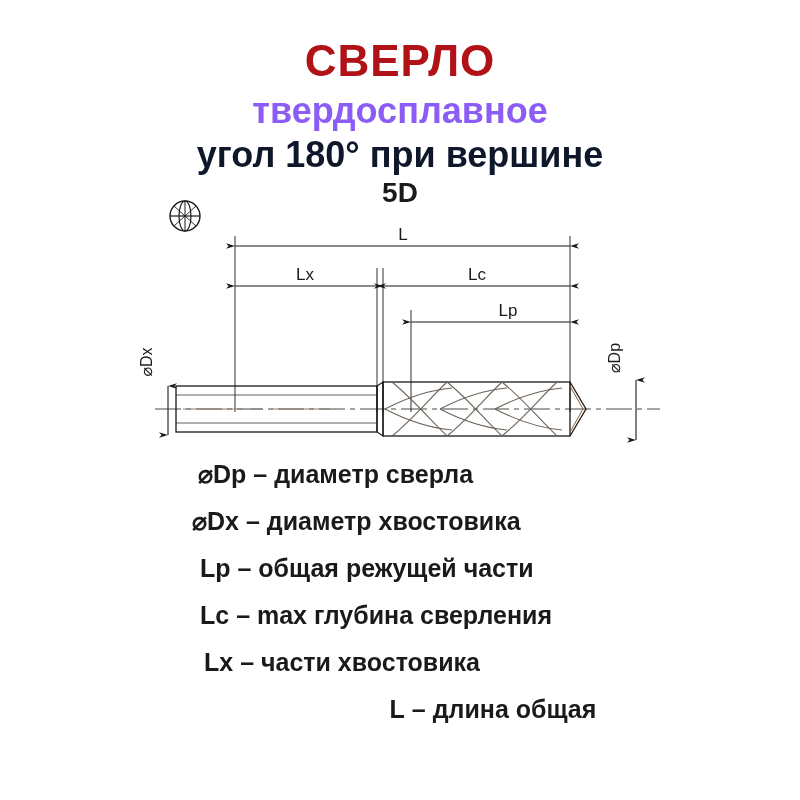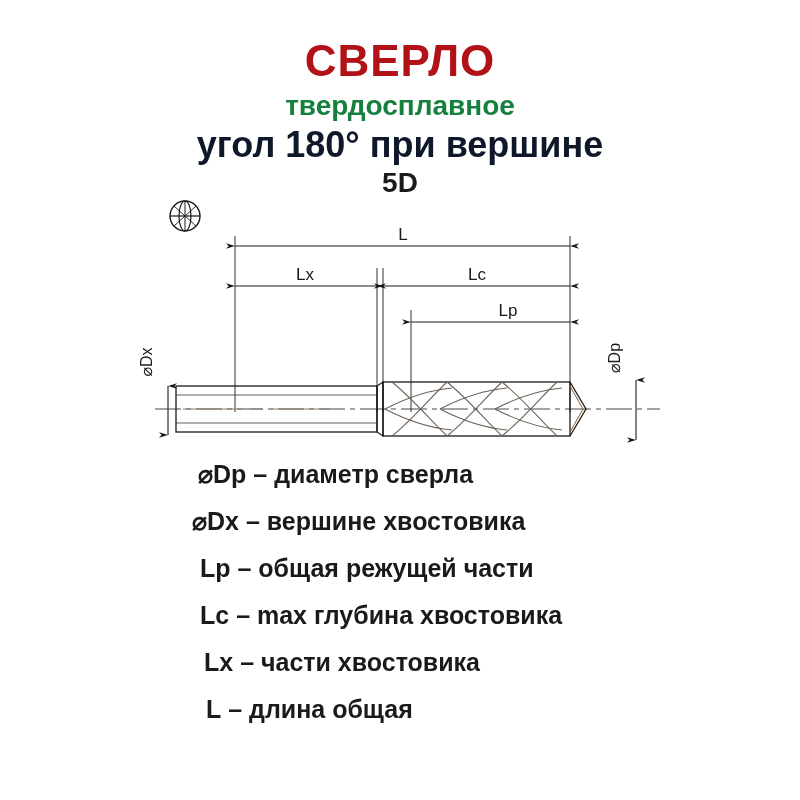--- a/index.html
+++ b/index.html
@@ -30,23 +30,23 @@
     text-align: center;
   }
   .title-main {
     font-size: 44px;
     font-weight: 700;
     letter-spacing: 1px;
     color: #b01217;
     line-height: 1.05;
   }
   .title-sub1 {
-    font-size: 28px;
-    font-weight: 700;
-    color: #15803d;
+    font-size: 36px;
+    font-weight: 700;
+    color: #8b5cf6;
     line-height: 1.25;
     margin-top: 4px;
   }
   .title-sub2 {
     font-size: 36px;
     font-weight: 700;
     color: #0f172a;
     line-height: 1.2;
   }
   .title-sub3 {
@@ -85,21 +85,21 @@
     font-weight: 700;
   }
   .legend-txt {
     font-weight: 700;
   }
   .legend-row.r0 { margin-left: 18px; }
   .legend-row.r1 { margin-left: 12px; }
   .legend-row.r2 { margin-left: 20px; }
   .legend-row.r3 { margin-left: 20px; }
   .legend-row.r4 { margin-left: 24px; }
-  .legend-row.r5 { margin-left: 26px; }
+  .legend-row.r5 { margin-left: 26px; text-align: center; }
 </style>
 </head>
 <body>
 
 <div class="page">
 
   <div class="title-block">
     <div class="title-main" style="color: rgb(176, 18, 23);">СВЕРЛО</div>
     <div class="title-sub1">твердосплавное</div>
     <div class="title-sub2">угол 180° при вершине</div>
@@ -211,29 +211,29 @@
     </svg>
   </div>
 
   <div class="legend">
     <div class="legend-row r0">
       <span class="legend-sym">⌀Dp</span>
       <span class="legend-txt">– диаметр сверла</span>
     </div>
     <div class="legend-row r1">
       <span class="legend-sym">⌀Dx</span>
-      <span class="legend-txt">– вершине хвостовика</span>
+      <span class="legend-txt">– диаметр хвостовика</span>
     </div>
     <div class="legend-row r2">
       <span class="legend-sym">Lp</span>
       <span class="legend-txt">– общая режущей части</span>
     </div>
     <div class="legend-row r3">
       <span class="legend-sym">Lc</span>
-      <span class="legend-txt">– max глубина хвостовика</span>
+      <span class="legend-txt">– max глубина сверления</span>
     </div>
     <div class="legend-row r4">
       <span class="legend-sym">Lx</span>
       <span class="legend-txt">– части хвостовика</span>
     </div>
     <div class="legend-row r5">
       <span class="legend-sym">L</span>
       <span class="legend-txt">– длина общая</span>
     </div>
   </div>

